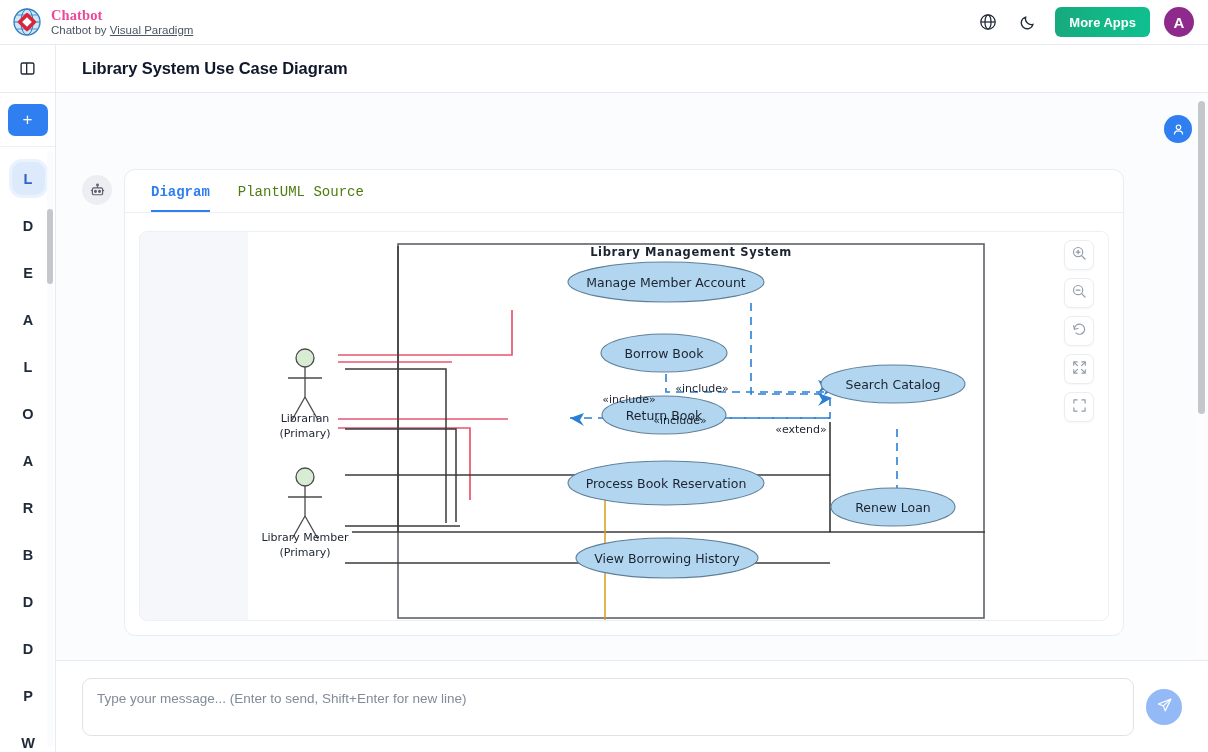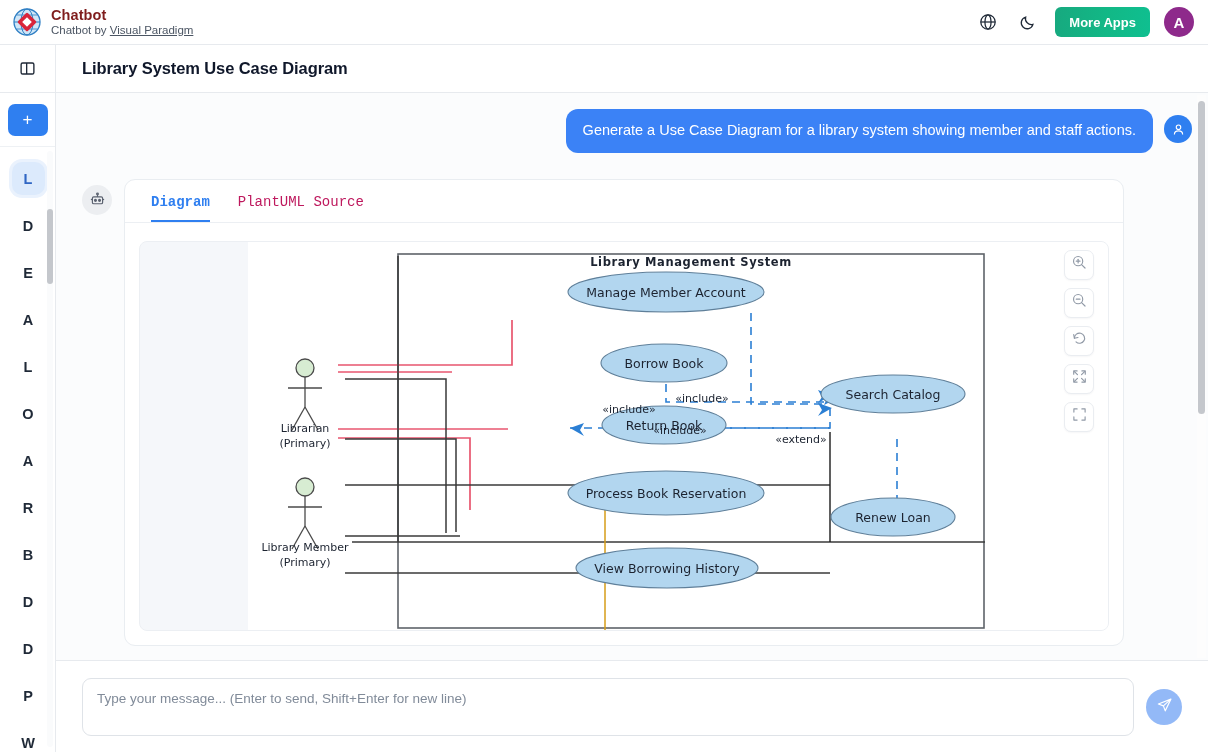--- a/index.html
+++ b/index.html
@@ -13,21 +13,21 @@
   
   .topbar {
     position: absolute; top: 0; left: 0; width: 1208px; height: 45px;
     background: #ffffff;
     border-bottom: 1px solid #e7eaee;
     display: flex; align-items: center;
   }
   .brand { display: flex; align-items: center; gap: 9px; padding-left: 12px; }
   .brand-logo { width: 30px; height: 30px; position: relative; }
   .brand-text { line-height: 1.15; }
-  .brand-title { font-size: 14.5px; font-weight: 700; color: #7f1d1d; letter-spacing: .1px; }
+  .brand-title { font-size: 14.5px; font-weight: 700; color: #ec4899; letter-spacing: .1px; font-family: Liberation Serif, serif; }
   .brand-sub { font-size: 11.5px; color: #4b5563; }
   .brand-sub a { color: #4b5563; text-decoration: underline; }
 
   .topbar-right {
     margin-left: auto; display: flex; align-items: center; gap: 14px; padding-right: 14px;
   }
   .icon-btn-plain {
     width: 26px; height: 26px; display: flex; align-items: center; justify-content: center;
     color: #1f2937; cursor: pointer; background: none; border: none;
   }
@@ -120,21 +120,21 @@
     width: 30px; height: 30px; border-radius: 50%; background: #eceef1;
     display: flex; align-items: center; justify-content: center; flex: 0 0 auto;
     margin-top: 6px;
   }
   .card {
     width: 1000px; background: #fff; border: 1px solid #e9edf1; border-radius: 11px;
     overflow: hidden;
   }
   .tabs { display: flex; gap: 0; padding: 0 26px; border-bottom: 1px solid #eceff3; font-family: Liberation Mono, monospace; }
   .tab {
-    padding: 14px 0 10px; margin-right: 28px; font-size: 14px; color: #be185d;
+    padding: 14px 0 10px; margin-right: 28px; font-size: 14px; color: #4d7c0f;
     cursor: pointer; border-bottom: 2.5px solid transparent; font-weight: 400;
   }
   .tab.active { color: #2f7ff0; font-weight: 700; border-bottom-color: #2f7ff0; }
 
   .canvas-wrap {
     position: relative; margin: 18px 14px 14px 14px; height: 390px;
     background: #f5f7fa; border: 1px solid #eceff3; border-radius: 8px;
     overflow: hidden;
   }
   .diagram-svg { position: absolute; top: 0; left: 0; }
@@ -275,21 +275,20 @@
       <div class="chat-item">
         <div class="chat-badge">W</div>
       </div>
     </div>
 </div>
 
 <div class="main">
   <div class="main-inner">
 
     <div class="msg-row-user">
-      <div class="bubble-user">Generate a Use Case Diagram for a library system showing member and staff actions.</div>
       <div class="user-avatar">
         <svg width="15" height="15" viewBox="0 0 20 20" fill="none" stroke="#ffffff" stroke-width="1.5">
           <circle cx="10" cy="7" r="3"></circle>
           <path d="M4.5 16.5c0-3 2.5-4.6 5.5-4.6s5.5 1.6 5.5 4.6"></path>
         </svg>
       </div>
     </div>
 
     <div class="msg-row-bot">
       <div class="bot-avatar">

